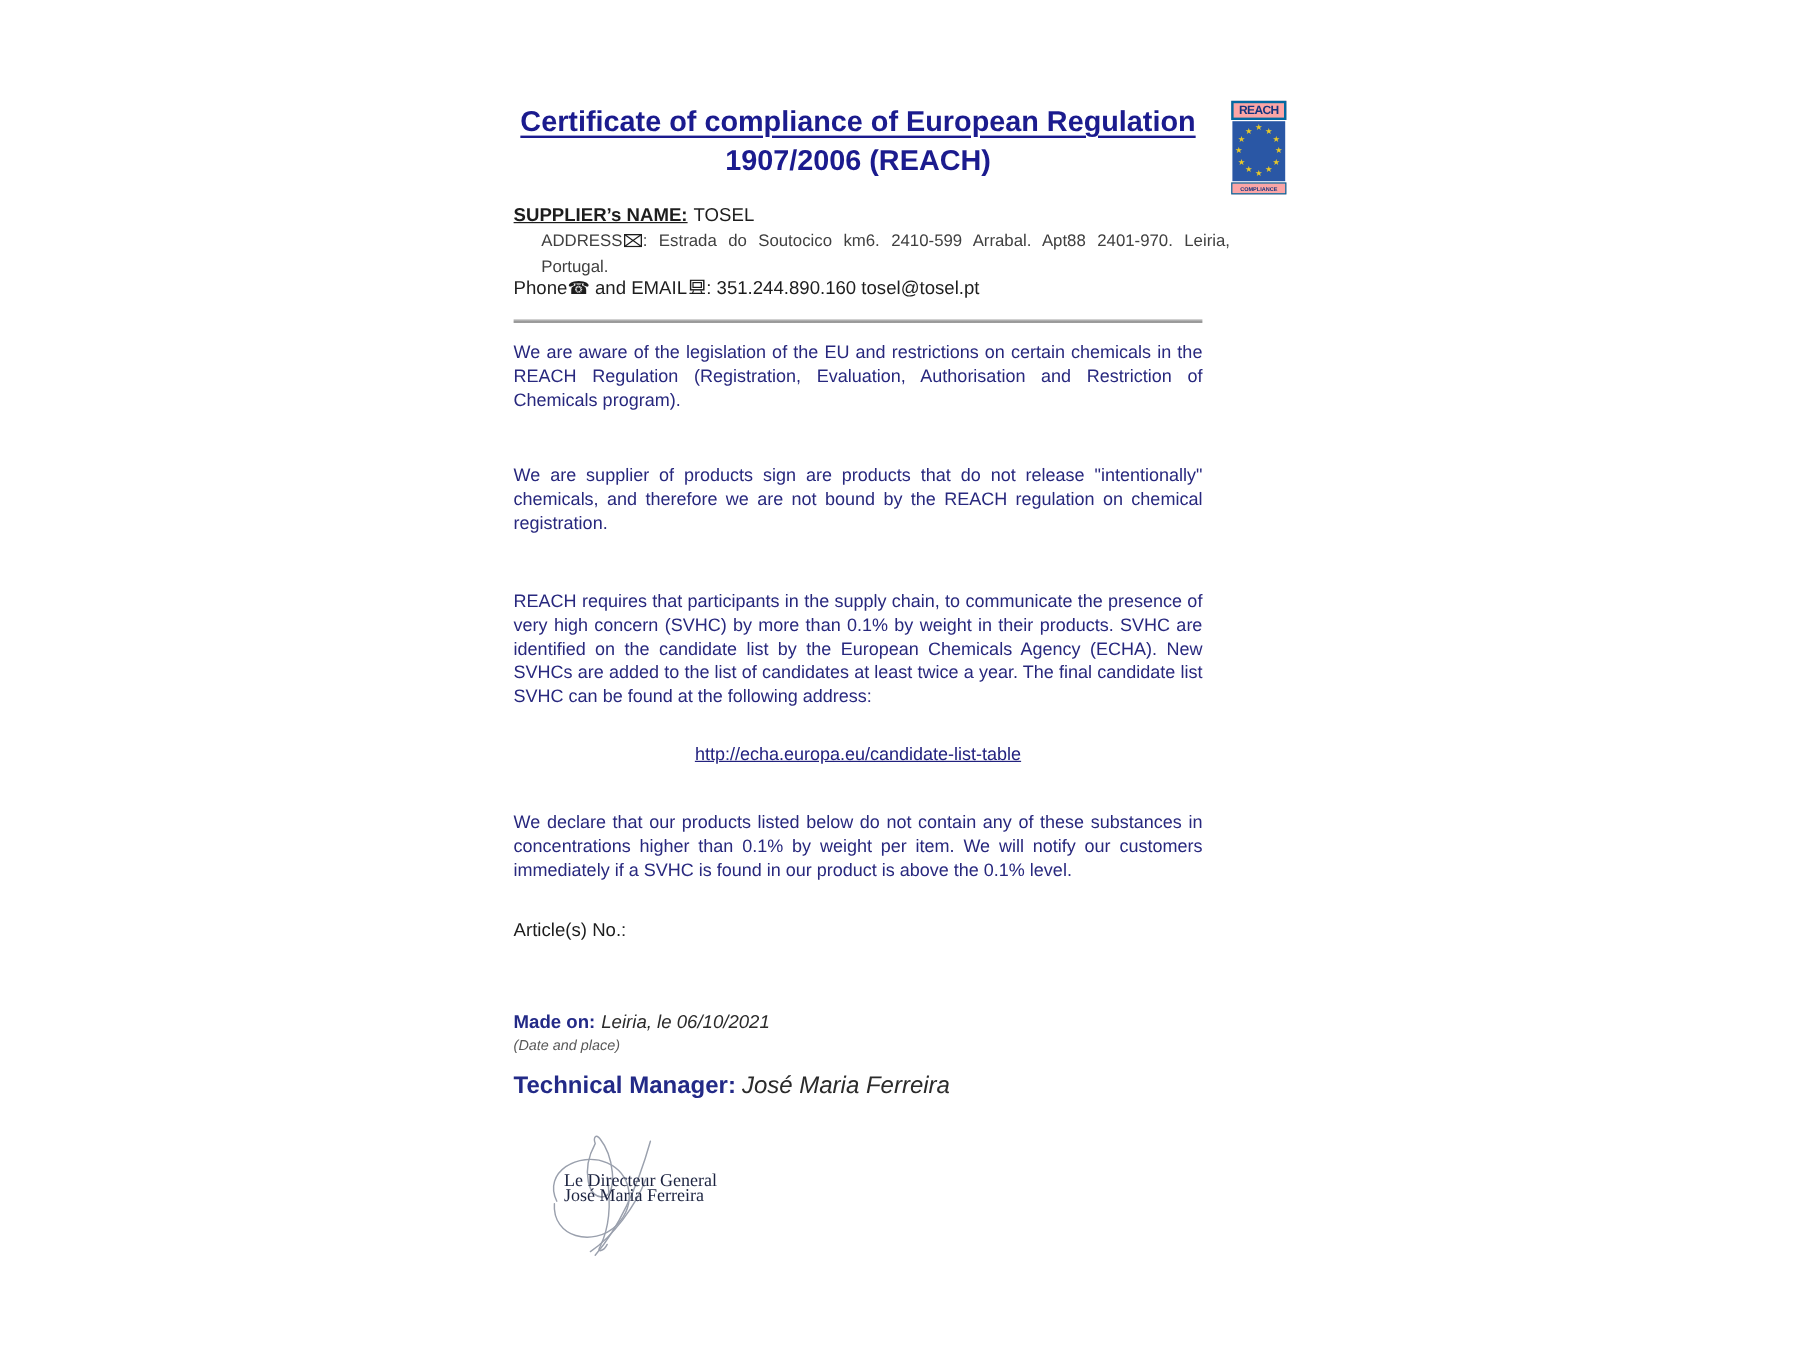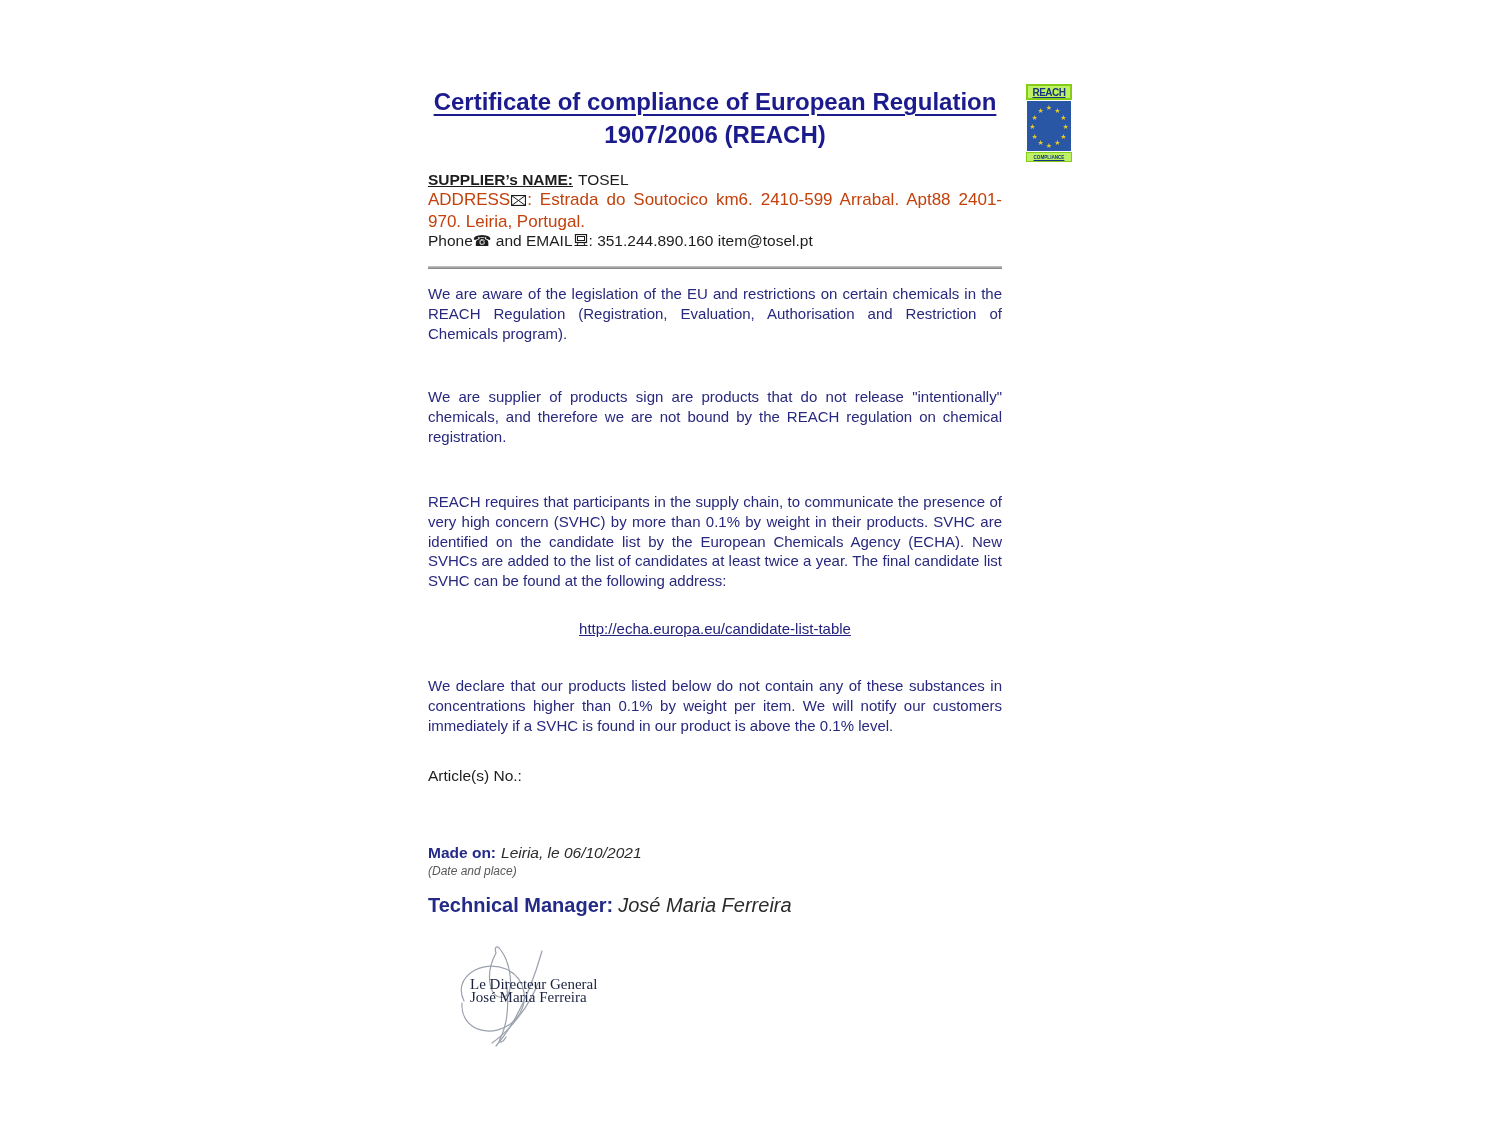--- a/index.html
+++ b/index.html
@@ -9,32 +9,32 @@
   }
   .content{position:absolute;left:428px;top:0;width:574px;height:1125px;}
   .abs{position:absolute;left:0;width:574px;}
 
   
   .title{top:85px;text-align:center;font-weight:bold;font-size:24px;line-height:33px;color:#1b1b8e;}
   .title .u{text-decoration:underline;text-decoration-thickness:2px;text-underline-offset:4px;}
 
   
   .logo{position:absolute;left:1026px;top:84px;width:46px;height:78px;display:flex;flex-direction:column;}
-  .logo-band{background:#bef264;border:2px solid #84cc16;color:#15357e;font-weight:bold;
-    display:flex;align-items:center;justify-content:center;box-sizing:border-box;text-decoration:underline;}
+  .logo-band{background:#fca5a5;border:2px solid #0369a1;color:#15357e;font-weight:bold;
+    display:flex;align-items:center;justify-content:center;box-sizing:border-box;}
   .logo-reach{height:16px;font-size:10px;letter-spacing:-0.5px;margin-bottom:1px;}
   .logo-field{flex:1;background:#2a57a5;position:relative;margin:0 1px;}
   .logo-compliance{height:10px;border-width:1px;font-size:4.6px;letter-spacing:0;margin-top:1px;}
   .eu-star{position:absolute;transform:translate(-50%,-50%);color:#e9c928;font-size:7px;line-height:1;}
 
   
   .supplier-line{top:170px;font-size:15.5px;line-height:20px;color:#1d1d1d;}
   .supplier-line .lbl{font-weight:bold;text-decoration:underline;margin-top:29px;}
   .supplier-line .val{margin-left:5px;}
-  .address-line{top:190px;font-size:17px;line-height:20.5px;text-align:justify;color:#c2410c;}
+  .address-line{top:190px;font-size:14px;line-height:20.5px;text-align:justify;color:#404040;margin-left:23px;}
   .phone-line{top:231px;font-size:15.5px;line-height:20px;color:#1d1d1d;}
   .inline-icon{display:inline-block;vertical-align:-1px;margin:0 1px;}
   .phone-glyph{font-size:15px;}
 
   .rule{top:266px;height:3px;background:linear-gradient(#cccccc,#7d7d7d);}
 
   
   .para{margin:0;font-size:15px;line-height:19.8px;text-align:justify;color:#28287e;}
   .p1{top:284px;}
   .p2{top:387px;}
@@ -99,21 +99,21 @@
             <rect x="0.5" y="0.5" width="14" height="10" fill="none" stroke="#1d1d1d" stroke-width="1.2"></rect>
             <path d="M0.5 0.5 L14.5 10.5 M14.5 0.5 L0.5 10.5" stroke="#1d1d1d" stroke-width="1"></path>
           </svg></span><span>: Estrada do Soutocico km6. 2410-599 Arrabal. Apt88 2401-970. Leiria, Portugal.</span>
     </div>
 
     <div class="abs phone-line">
       <span>Phone</span><span class="phone-glyph">☎</span><span> and EMAIL</span><span class="inline-icon"><svg width="14" height="13" viewBox="0 0 14 13">
             <rect x="1.5" y="0.5" width="11" height="8" fill="none" stroke="#1d1d1d" stroke-width="1.2"></rect>
             <rect x="3.5" y="2.5" width="7" height="4" fill="none" stroke="#1d1d1d" stroke-width="1"></rect>
             <path d="M0.5 11.5 H13.5 M4 9 L3 11.5 M10 9 L11 11.5" stroke="#1d1d1d" stroke-width="1" fill="none"></path>
-          </svg></span><span>: 351.244.890.160 item@tosel.pt</span>
+          </svg></span><span>: 351.244.890.160 tosel@tosel.pt</span>
     </div>
 
     <div class="abs rule"></div>
 
     <p class="abs para p1">We are aware of the legislation of the EU and restrictions on certain chemicals in the REACH Regulation (Registration, Evaluation, Authorisation and Restriction of Chemicals program).</p>
     <p class="abs para p2">We are supplier of products sign are products that do not release "intentionally" chemicals, and therefore we are not bound by the REACH regulation on chemical registration.</p>
     <p class="abs para p3">REACH requires that participants in the supply chain, to communicate the presence of very high concern (SVHC) by more than 0.1% by weight in their products. SVHC are identified on the candidate list by the European Chemicals Agency (ECHA). New SVHCs are added to the list of candidates at least twice a year. The final candidate list SVHC can be found at the following address:</p>
 
     <div class="abs link-line">
       <a href="#">http://echa.europa.eu/candidate-list-table</a>

